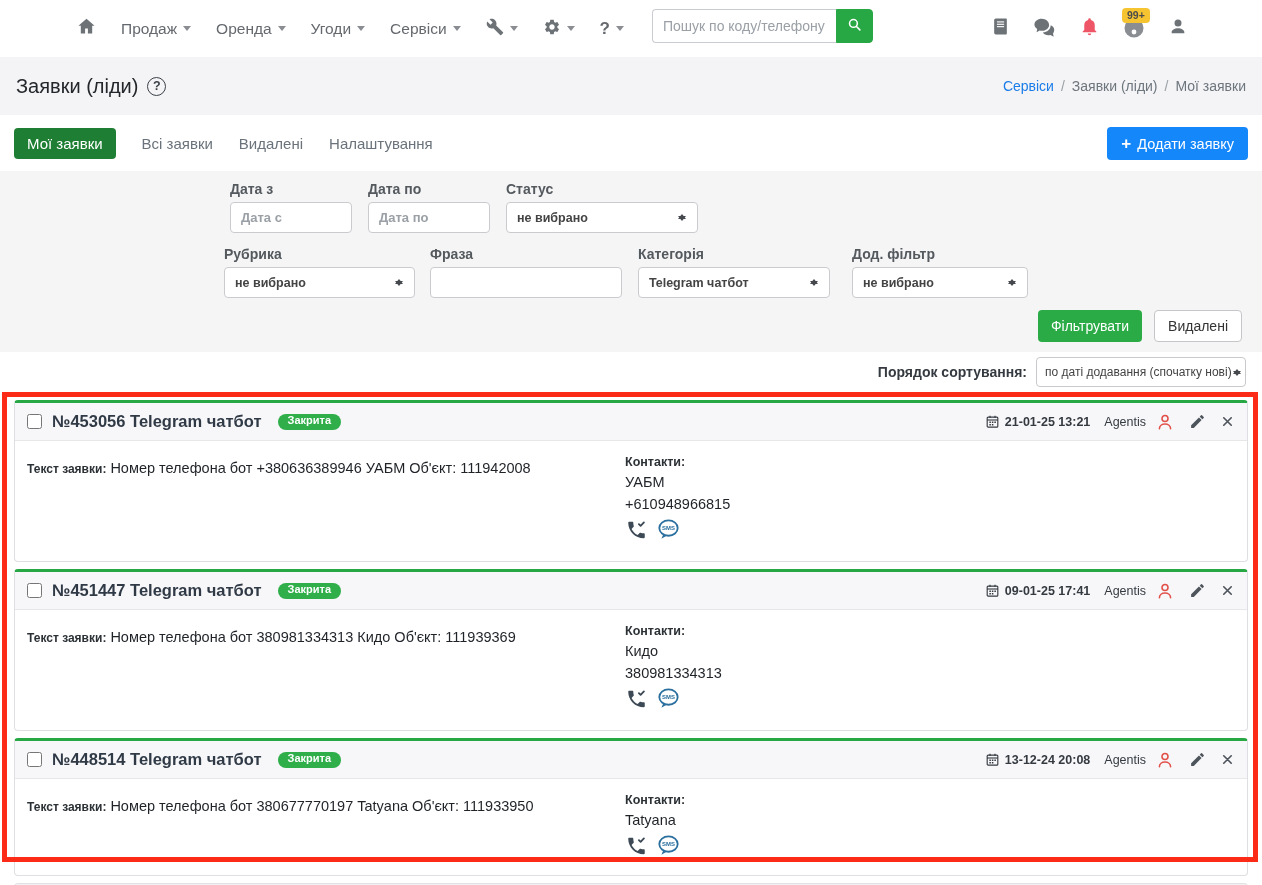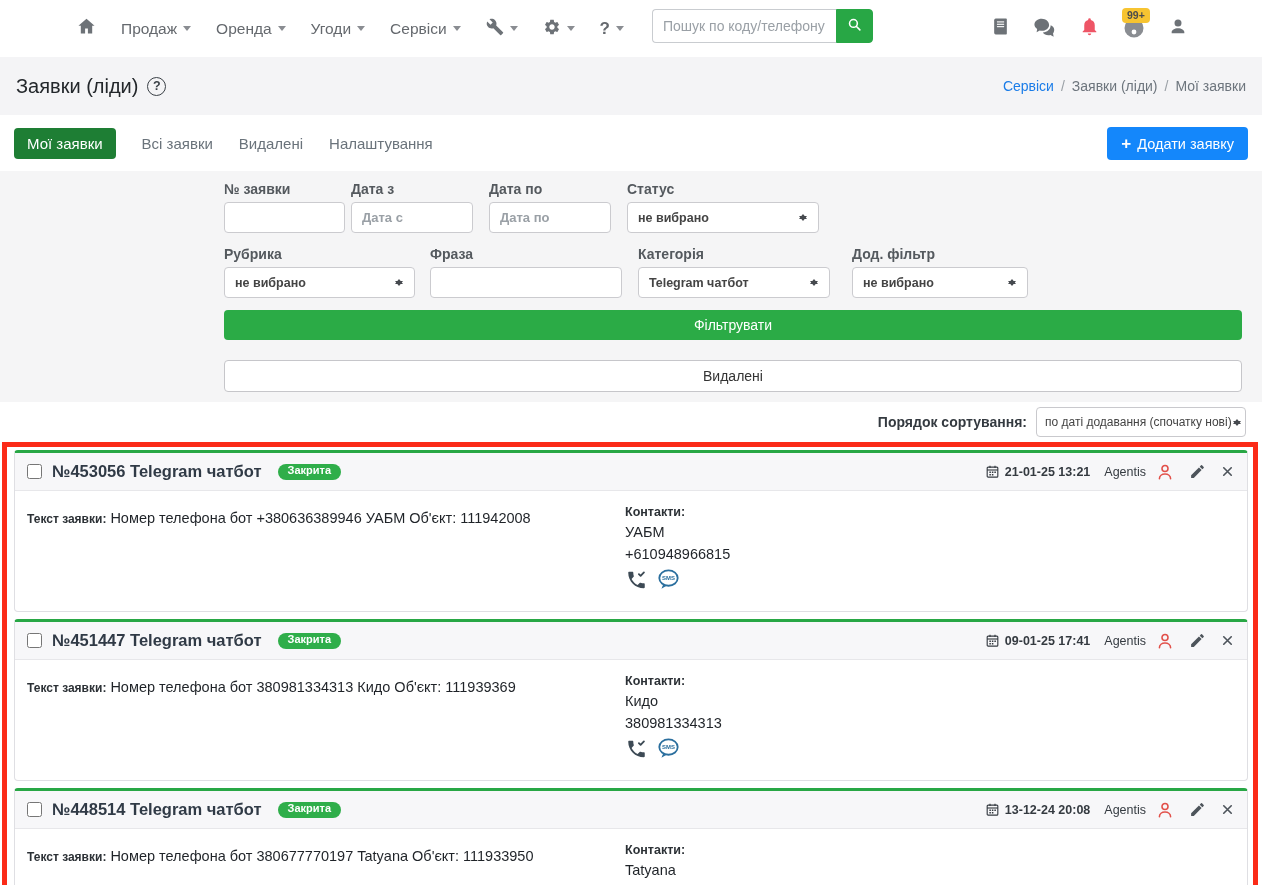--- a/index.html
+++ b/index.html
@@ -62,21 +62,21 @@
   .sel .sel-val { font-size:12.5px; color:#444; white-space:nowrap; overflow:hidden; }
   .dcaret { display:inline-block; margin-left:auto; position:relative; width:10px; height:15px; flex:none; }
   .dcaret::before { content:""; position:absolute; left:1px; top:0;
     border:4px solid transparent; border-bottom:5px solid #45494e; }
   .dcaret::after { content:""; position:absolute; left:1px; bottom:0;
     border:4px solid transparent; border-top:5px solid #45494e; }
   .w121{width:121px} .w122{width:122px; margin-left:6px} .w122b{width:122px; margin-left:16px}
   .w192s{width:192px; margin-left:16px}
   .w191{width:191px} .w192p{width:192px; margin-left:15px} .w192c{width:192px; margin-left:16px}
   .w176{width:176px; margin-left:22px}
-  .f-buttons { display:flex; justify-content:flex-end; gap:20px; margin-top:12px;flex-direction:column; }
+  .f-buttons { display:flex; justify-content:flex-end; gap:12px; margin-top:12px; }
   .btn-filter { background:#2bab46; color:#fff; border:none; border-radius:4px;
     padding:7px 13px; font-size:14px; cursor:pointer; font-family:inherit; }
   .btn-clear { background:#fff; color:#333; border:1px solid #c6c6ca; border-radius:4px;
     padding:7px 13px; font-size:14px; cursor:pointer; font-family:inherit; }
 
   
   .sort-row { height:40px; display:flex; align-items:center; justify-content:flex-end;
     padding-right:16px; background:#fff; }
   .sort-label { font-size:14px; font-weight:700; color:#343a40; margin-right:9px; }
   .sort-sel { width:210px; height:30px; display:flex; align-items:center; background:#fff;
@@ -240,24 +240,20 @@
   <span class="tab">Видалені</span>
   <span class="tab">Налаштування</span>
   <button class="add-btn">
     <span class="plus">+</span>
     <span>Додати заявку</span>
   </button>
 </div>
 
 <div class="filter-panel">
   <div class="f-row">
-    <div class="field w121">
-      <label>№ заявки</label>
-      <input class="ctrl" value="" style="">
-    </div>
     <div class="field w122">
       <label>Дата з</label>
       <input class="ctrl" placeholder="Дата с" style="">
     </div>
     <div class="field w122b">
       <label>Дата по</label>
       <input class="ctrl" placeholder="Дата по" style="">
     </div>
     <div class="field w192s">
       <label>Статус</label>
@@ -509,21 +505,20 @@
         </span>
       </span>
     </div>
     <div class="card-body">
       <div class="body-left">
         <span class="text-label">Текст заявки:</span><span>Номер телефона бот 380677770197 Tatyana Об'єкт: 111933950</span>
       </div>
       <div class="body-right">
         <div class="contacts-label">Контакти:</div>
         <div class="contact-name">Tatyana</div>
-        <div class="contact-phone">380677770197</div>
         <div class="contact-icons">
           <span>
             <svg width="23" height="22" viewBox="0 0 24 24">
                 <path fill="#3d4a55" d="M6.62 10.79c1.44 2.83 3.76 5.14 6.59 6.59l2.2-2.2c.27-.27.67-.36 1.02-.24 1.12.37 2.33.57 3.57.57.55 0 1 .45 1 1V20c0 .55-.45 1-1 1-9.39 0-17-7.61-17-17 0-.55.45-1 1-1h3.5c.55 0 1 .45 1 1 0 1.25.2 2.45.57 3.57.11.35.03.74-.25 1.02l-2.2 2.2z"></path>
                 <path stroke="#3d4a55" stroke-width="2" fill="none" stroke-linecap="round" stroke-linejoin="round" d="M14.6 5.6l1.9 1.9 3.6-3.7"></path>
               </svg>
           </span>
           <span>
             <svg width="25" height="23" viewBox="0 0 26 24">
                 <ellipse cx="13" cy="10.5" rx="9.6" ry="8" fill="none" stroke="#2b6f9e" stroke-width="1.9"></ellipse>

